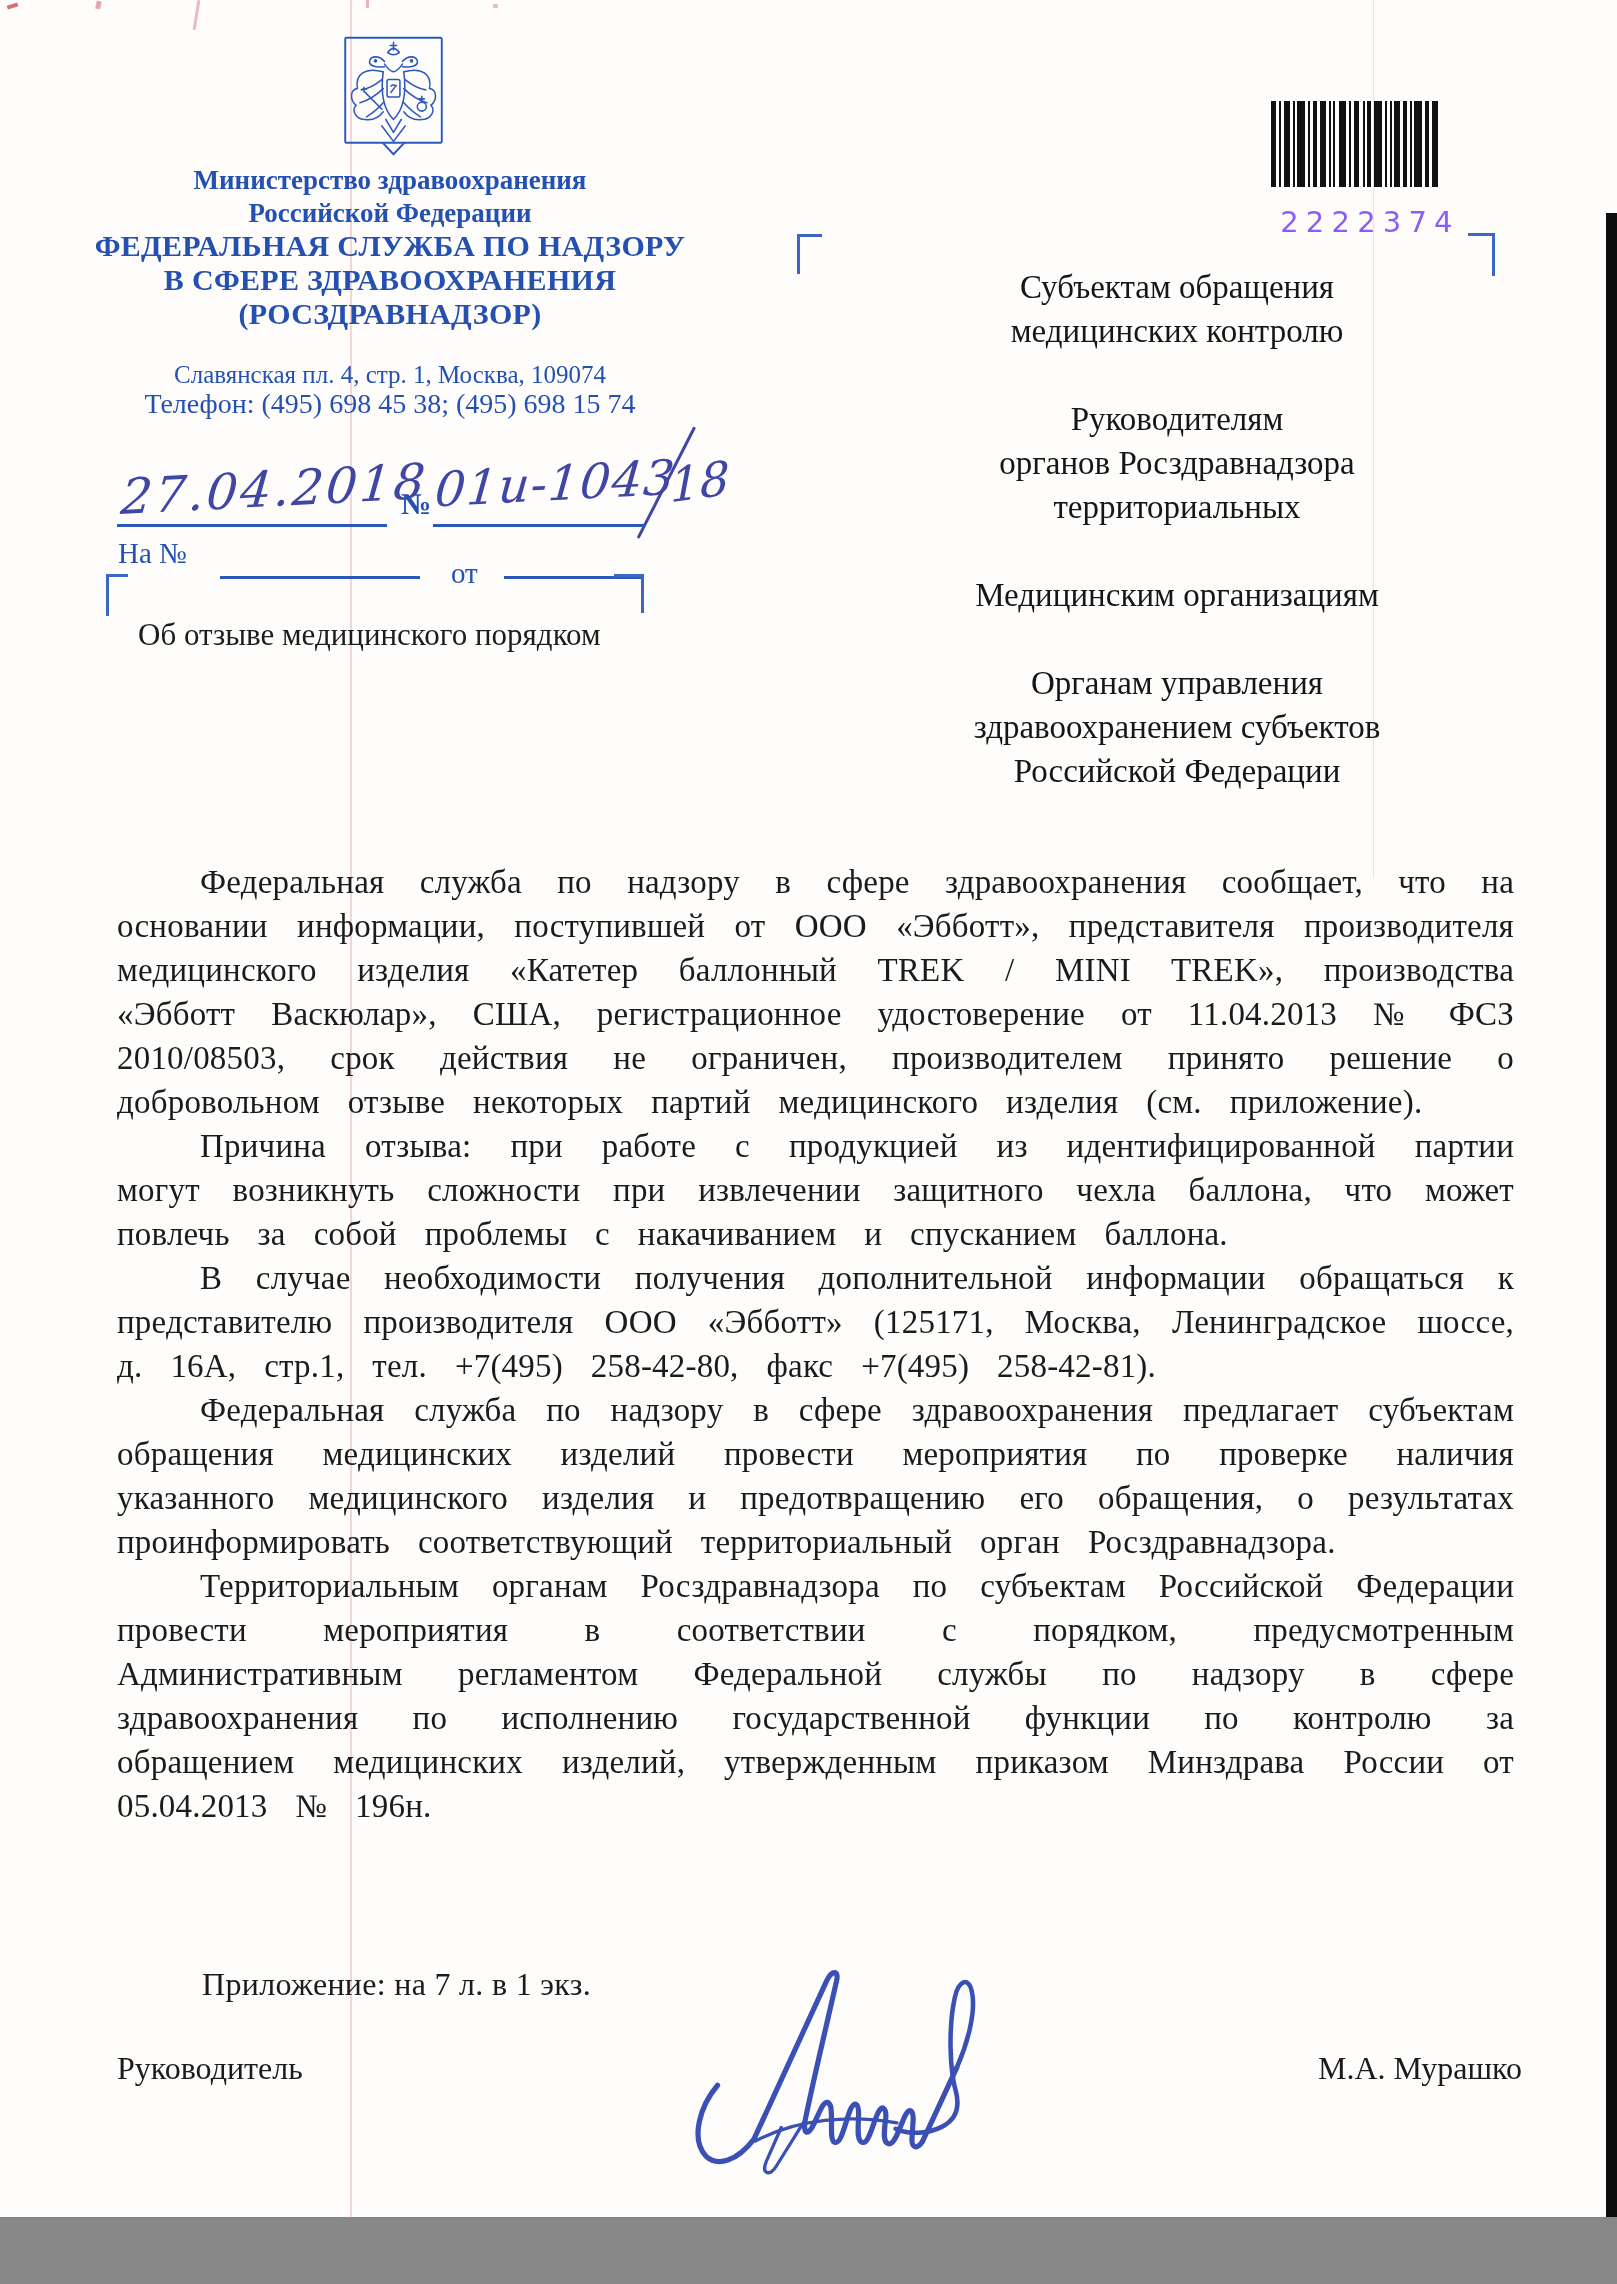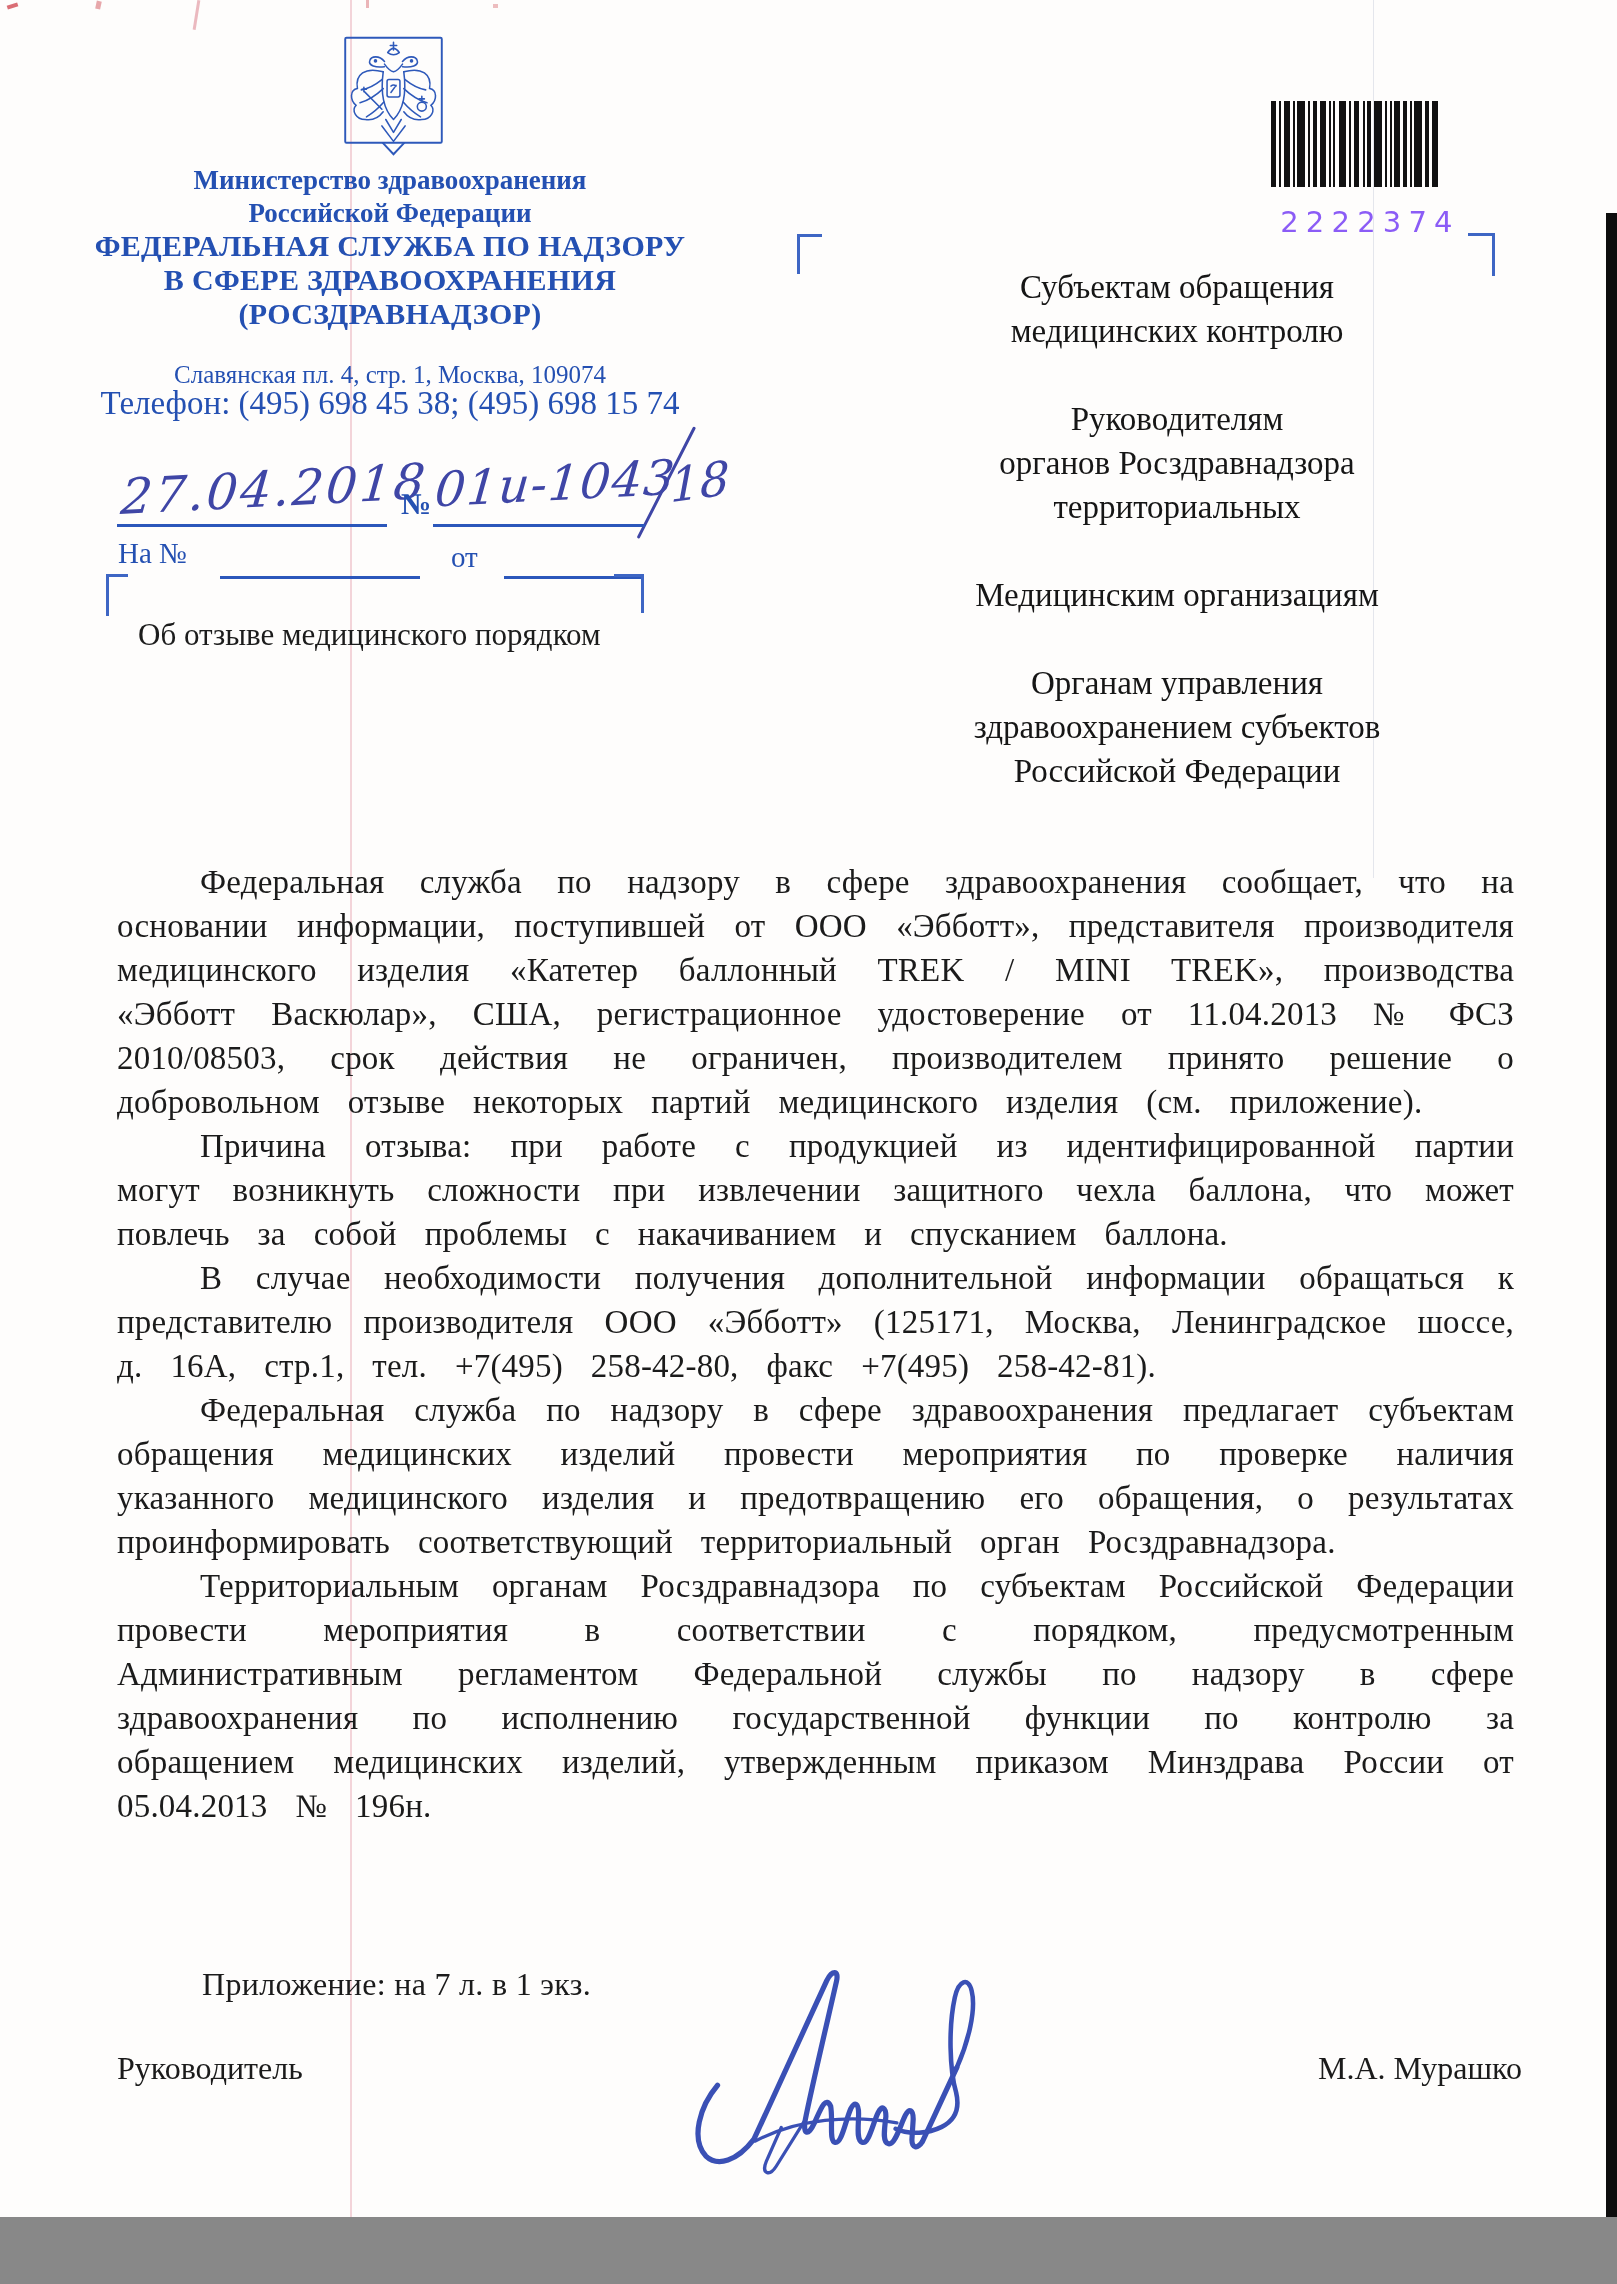--- a/index.html
+++ b/index.html
@@ -21,36 +21,36 @@
   .sp5{left:493px;top:3.9px;width:5.2px;height:4.6px;opacity:.45;}
   .edge-right{position:absolute;left:1606px;top:213px;width:12.4px;height:2071px;background:#0d0d0d;}
   .edge-bottom{position:absolute;left:0;top:2270px;width:1618px;height:12.4px;background:#0d0d0d;}
   .smudge{position:absolute;left:0;top:2243px;width:208px;height:26px;background:rgba(180,200,230,.25);}
   
   .letterhead{position:absolute;left:91px;top:26px;width:598px;text-align:center;color:#2450b2;}
   .emblem{position:absolute;left:251px;top:7.8px;width:103px;height:133px;}
   .ministry{position:absolute;left:0;top:138px;width:598px;font-weight:bold;font-size:27px;line-height:33px;}
   .service{position:absolute;left:0;top:203px;width:598px;font-weight:bold;font-size:30px;line-height:34px;letter-spacing:0.3px;}
   .addr{position:absolute;left:0;top:334px;width:598px;font-size:25px;line-height:29px;}
-  .phone{position:absolute;left:0;top:363px;width:598px;font-size:33px;line-height:29px;}
+  .phone{position:absolute;left:0;top:363px;width:598px;font-size:28px;line-height:29px;}
   
   .hand{font-family:"DejaVu Serif",serif;font-style:italic;color:#3f46a6;}
   .hw-date{position:absolute;left:121px;top:461px;font-size:49px;letter-spacing:2.6px;transform:rotate(-3deg) skewX(-8deg);}
   .hw-num{position:absolute;left:435px;top:455px;font-size:48px;letter-spacing:1.3px;transform:rotate(-3deg) skewX(-8deg);}
   .hw-suffix{position:absolute;left:670px;top:454px;font-size:47px;transform:rotate(-8deg) skewX(-8deg);}
   .hw-slash{position:absolute;left:604px;top:481px;width:125px;height:3.3px;background:#3f46a6;border-radius:2px;transform:rotate(-63deg);}
   .num-sign{position:absolute;left:401px;top:487px;font-size:30px;color:#2450b2;font-weight:bold;}
   .uline{position:absolute;height:2.6px;background:#2c57bb;}
   .ul1{left:117px;top:524px;width:270px;}
   .ul2{left:433px;top:524px;width:212px;}
   .ul3{left:220px;top:576px;width:200px;}
   .ul4{left:504px;top:576px;width:139px;}
   .ref-label{position:absolute;font-size:29px;color:#2450b2;}
   .na-no{left:118px;top:537px;}
-  .ot{left:451px;top:541px;}
+  .ot{left:451px;top:557px;}
   
   .brk{position:absolute;background:#3e66c4;}
   .sb-lh{left:106px;top:574px;width:22px;height:2.6px;}
   .sb-lv{left:106px;top:574px;width:2.6px;height:42px;}
   .sb-rh{left:614px;top:574px;width:30px;height:2.6px;}
   .sb-rv{left:641px;top:574px;width:2.6px;height:39px;}
   .rb-lh{left:797px;top:234px;width:25px;height:2.6px;}
   .rb-lv{left:797px;top:234px;width:2.6px;height:40px;}
   .rb-rh{left:1468px;top:233px;width:27px;height:2.6px;}
   .rb-rv{left:1492px;top:233px;width:2.6px;height:43px;}

